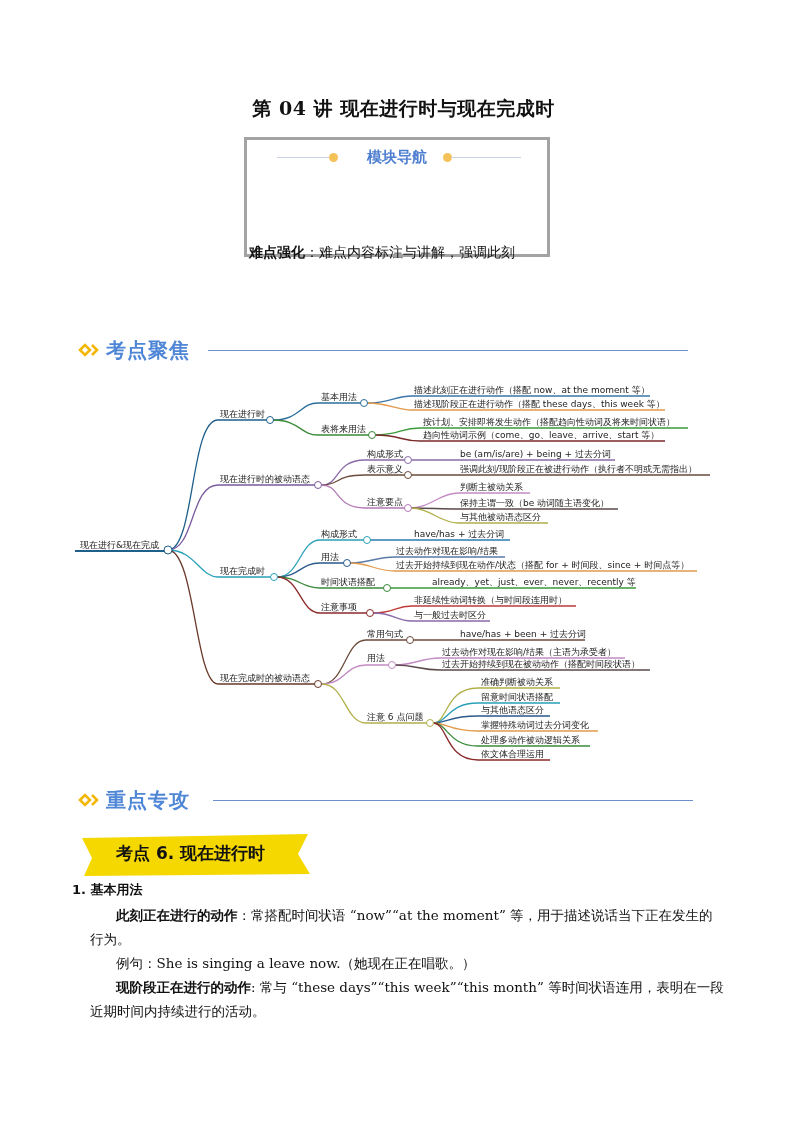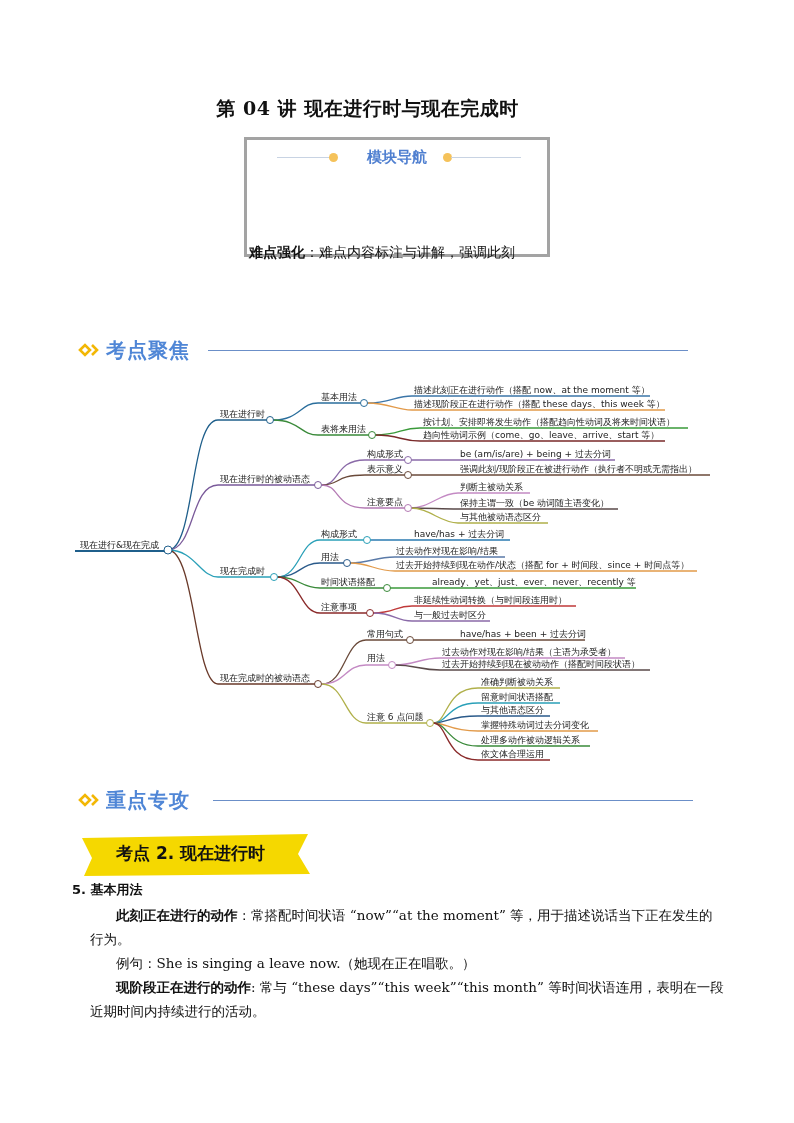--- a/index.html
+++ b/index.html
@@ -1,21 +1,21 @@
 <!DOCTYPE html>
 <html><head>
 <meta charset="utf-8">
 <style>
   html, body { margin: 0; padding: 0; background: #ffffff; }
   body { width: 794px; height: 1123px; position: relative; overflow: hidden;
          font-family: "DejaVu Sans", "Liberation Sans", sans-serif; color: #111; }
   .abs { position: absolute; }
 
   .title { left: 0; width: 735px; top: 96px; text-align: center;
-           font-family: "DejaVu Serif", "Liberation Serif", serif; font-weight: bold; font-size: 19px; letter-spacing: 0.5px; }
+           font-family: "DejaVu Serif", "Liberation Serif", serif; font-weight: bold; font-size: 19px; letter-spacing: 0.5px; padding-left: 36px; }
 
   .navbox { left: 244px; top: 137px; width: 306px; height: 120px;
             border: 3px solid #a3a3a3; box-sizing: border-box; }
   .navhead { position: absolute; left: 0; width: 100%; top: 8px; text-align: center;
              color: #4f7fd0; font-weight: bold; font-size: 15px; }
   .navline { position: absolute; top: 17px; height: 1px; background: #c8d3e3; }
   .navdot  { position: absolute; top: 13px; width: 9px; height: 9px; border-radius: 50%; background: #f5c25a; }
   .navrow  { position: absolute; left: 2px; font-size: 14px; white-space: nowrap; }
   .navrow b { font-weight: bold; }
 
@@ -187,24 +187,24 @@
     <path d="M14 3 L19 8 L14 13" fill="none" stroke="#f2b705" stroke-width="2.6"></path>
   </svg>
   <div class="sec-label">重点专攻</div>
   <div class="sec-rule" style="left:135px;width:480px;"></div>
 </div>
 
 <div class="abs banner">
   <svg width="236" height="46" viewBox="0 0 236 46" style="position:absolute;left:0;top:0;">
     <path d="M4 6 L230 2 L220 22 L232 42 L6 44 L14 26 Z" fill="#f5d800"></path>
   </svg>
-  <div class="banner-label">考点 2. 现在进行时</div>
-</div>
-
-<div class="abs body-text" style="left:72px;top:878px;font-weight:bold;font-family:'DejaVu Sans','Liberation Sans',sans-serif;font-size:13px;">5. 基本用法</div>
+  <div class="banner-label">考点 6. 现在进行时</div>
+</div>
+
+<div class="abs body-text" style="left:72px;top:878px;font-weight:bold;font-family:'DejaVu Sans','Liberation Sans',sans-serif;font-size:13px;">1. 基本用法</div>
 
 <div class="para body-text indent" style="top:903px;">
   <b>此刻正在进行的动作</b><span>：常搭配时间状语 “now”“at the moment” 等，用于描述说话当下正在发生的行为。</span>
 </div>
 
 <div class="para body-text indent" style="top:951px;">
   <span>例句：She is singing a leave now.（她现在正在唱歌。）</span>
 </div>
 
 <div class="para body-text indent" style="top:975px;">

